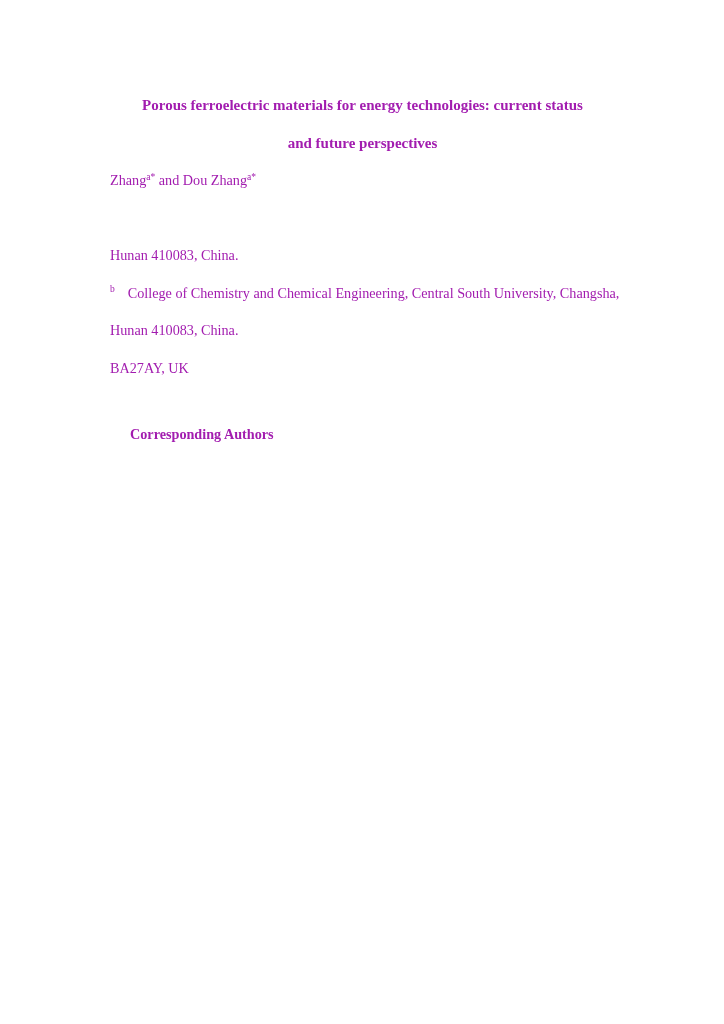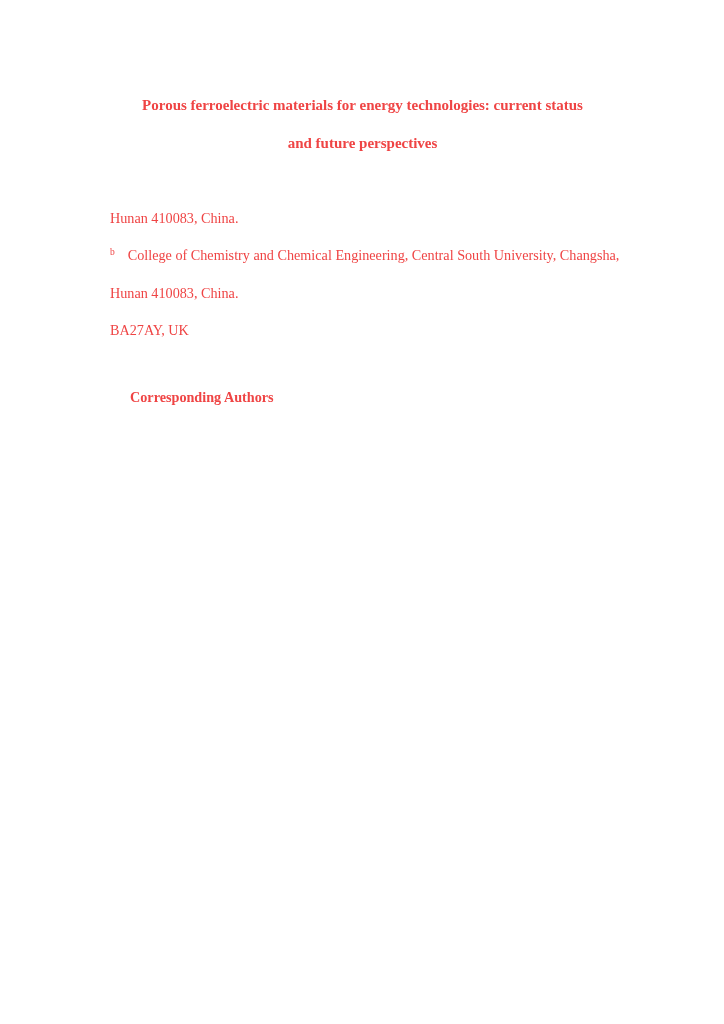--- a/index.html
+++ b/index.html
@@ -6,21 +6,21 @@
     margin: 0;
     padding: 0;
     background: #ffffff;
   }
   .page {
     position: relative;
     width: 724px;
     height: 939px;
     background: #ffffff;
     font-family: "Liberation Serif", "DejaVu Serif", serif;
-    color: #ef4444;
+    color: #a21caf;
     overflow: hidden;
   }
   .content {
     position: absolute;
     left: 110px;
     top: 87px;
     width: 505px;
     font-size: 14.2px;
   }
   .line {
@@ -61,20 +61,24 @@
 </head>
 <body>
 
 <div class="page">
   <div class="content">
 
     <div class="line center title-line">Porous ferroelectric materials for energy technologies: current status</div>
     <div class="line center title-line">and future perspectives</div>
 
 
+    <div class="line">
+      <span>Zhang</span><sup>a*</sup>
+      <span>and Dou Zhang</span><sup>a*</sup>
+    </div>
 
     <div class="spacer-line"></div>
 
     <div class="line">Hunan 410083, China.</div>
 
     <div class="line jline">
       <sup class="marker-gap-wide">b</sup><span>College of Chemistry and Chemical Engineering, Central South University, Changsha,</span>
     </div>
     <div class="line">Hunan 410083, China.</div>
 

